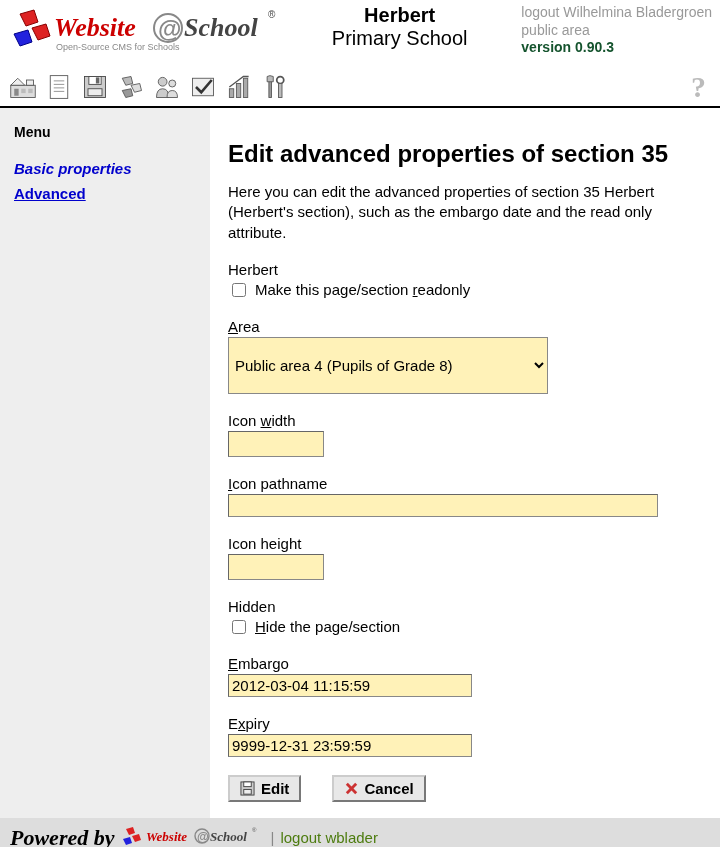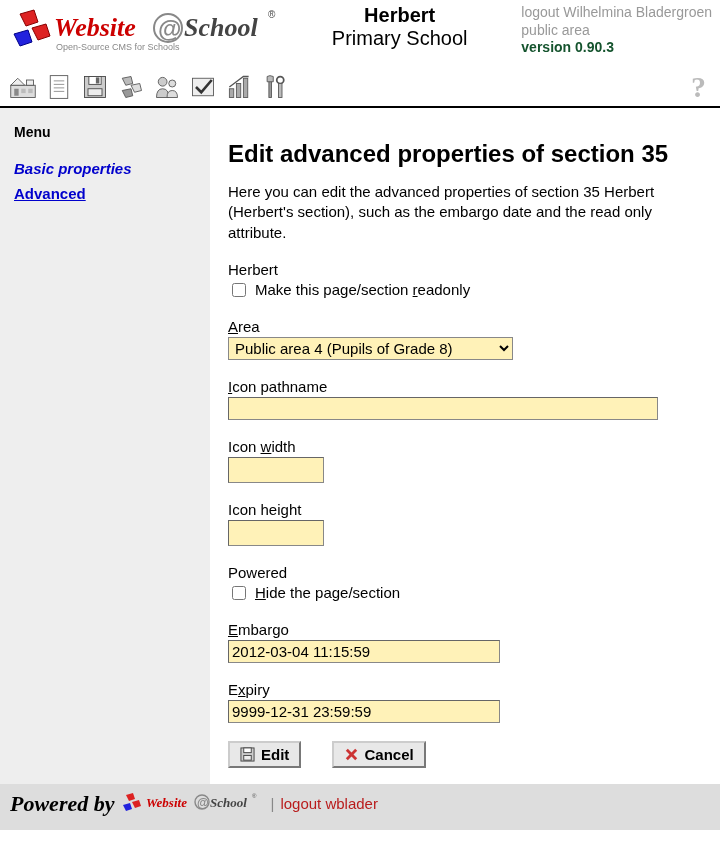--- a/index.html
+++ b/index.html
@@ -101,26 +101,26 @@
   border-top-color: #666; border-left-color: #666;
   font-family: Arial, sans-serif;
   font-size: 15px;
   padding: 2px 3px;
   box-sizing: border-box;
 }
 .select-yellow {
   background: #fff2b8;
   border: 1px solid #888;
   font-size: 15px;
-  padding: 1px 2px;
-  width: 285px;
+  padding: 18px 2px;
+  width: 320px;
 }
 .w-full { width: 430px; }
 .w-small { width: 96px; height: 26px; }
-.w-med { width: 272px; }
+.w-med { width: 244px; }
 .chk-row { display: flex; align-items: center; gap: 6px; }
 .chk-row input { width: 14px; height: 14px; }
 .btn {
   display: inline-flex;
   align-items: center;
   gap: 6px;
   background: #e8e8e8;
   border: 2px outset #ccc;
   padding: 3px 10px;
   font-size: 15px;
@@ -137,21 +137,21 @@
   gap: 6px;
 }
 .footer .pb {
   font-family: Georgia, 'Times New Roman', serif;
   font-style: italic;
   font-weight: bold;
   font-size: 22px;
 }
 .footer .logo-small { height: 28px; }
 .footer .sep { color: #888; margin-left: 4px;}
-.footer .logout-link { color: #b91c1c; cursor: pointer; }
+.footer .logout-link { color: #4d7c0f; cursor: pointer; }
 .chk-label .ul { text-decoration: underline; }
 </style>
 </head>
 <body>
 
 <div class="header">
   <div class="logo-area">
     <svg class="logo-svg" viewBox="0 0 270 56">
       <g transform="translate(4,4)">
         <path d="M8 6 L22 2 L26 14 L14 18 Z" fill="#d22" stroke="#800" stroke-width="1"></path>
@@ -273,41 +273,41 @@
       <div class="field-label">
         <span class="ul">A</span><span>rea</span>
       </div>
       <select class="select-yellow">
         <option selected="">Public area 4 (Pupils of Grade 8)</option>
       </select>
     </div>
 
     <div class="field-group">
       <div class="field-label">
+        <span>Icon </span><span class="ul">w</span><span>idth</span>
+      </div>
+      <input class="input-yellow w-small" type="text" value="" style="">
+    </div>
+
+    <div class="field-group">
+      <div class="field-label">
         <span class="ul">I</span><span>con pathname</span>
       </div>
       <input class="input-yellow w-full" type="text" value="" style="">
     </div>
 
     <div class="field-group">
       <div class="field-label">
-        <span>Icon </span><span class="ul">w</span><span>idth</span>
+        <span>Icon hei</span><span class="ul">g</span><span>ht</span>
       </div>
       <input class="input-yellow w-small" type="text" value="" style="">
     </div>
 
     <div class="field-group">
-      <div class="field-label">
-        <span>Icon hei</span><span class="ul">g</span><span>ht</span>
-      </div>
-      <input class="input-yellow w-small" type="text" value="" style="">
-    </div>
-
-    <div class="field-group">
-      <div class="field-label">Powered</div>
+      <div class="field-label">Hidden</div>
       <div class="chk-row">
         <input type="checkbox" style="">
         <span class="chk-label">
           <span class="ul">H</span><span>ide the page/section</span>
         </span>
       </div>
     </div>
 
     <div class="field-group">
       <div class="field-label">

